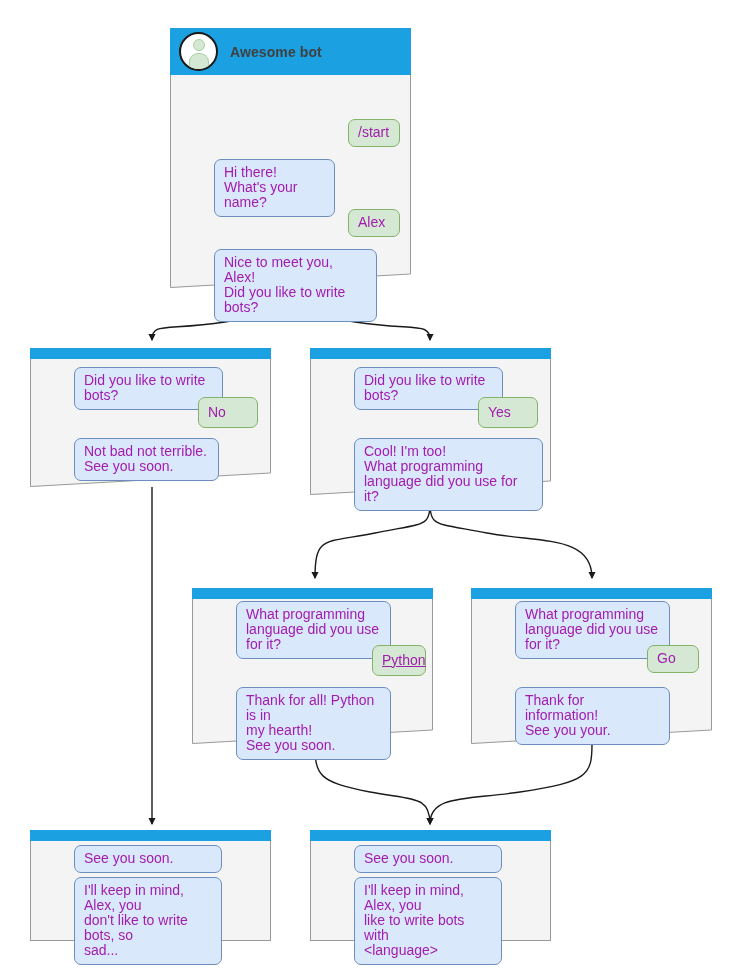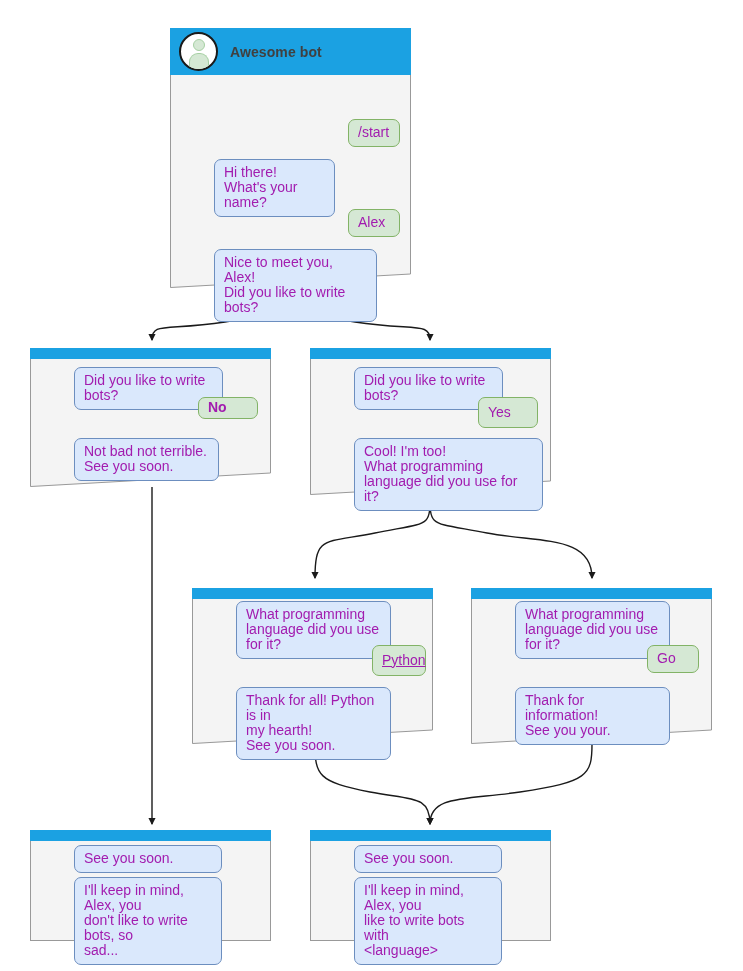--- a/index.html
+++ b/index.html
@@ -193,21 +193,21 @@
   </div>
 
   <div class="card" style="left:30px; top:348px; width:241px; height:139px;">
     <div class="card-shape skew"></div>
     <svg class="card-outline" viewBox="0 0 241 139" preserveAspectRatio="none">
       <polygon points="0.5,0.5 240.5,0.5 240.5,125 0.5,138.5" fill="none" stroke="#999999" stroke-width="1"></polygon>
     </svg>
     <div class="card-header thin"></div>
     <div class="chat-area" style="top:11px;">
       <div class="bubble bot" style="top:8px; width:149px;">Did you like to write bots?</div>
-      <div class="bubble user" style="left:168px; top:38px; width:60px; height:22px; display:flex; align-items:center;font-weight:bold;">No</div>
+      <div class="bubble user" style="left:168px; top:38px; width:60px; height:31px; display:flex; align-items:center;">No</div>
       <div class="bubble bot" style="top:79px; width:145px;">Not bad not terrible.
 See you soon.</div>
     </div>
   </div>
 
   <div class="card" style="left:310px; top:348px; width:241px; height:147px;">
     <div class="card-shape skew"></div>
     <svg class="card-outline" viewBox="0 0 241 147" preserveAspectRatio="none">
       <polygon points="0.5,0.5 240.5,0.5 240.5,133 0.5,146.5" fill="none" stroke="#999999" stroke-width="1"></polygon>
     </svg>

